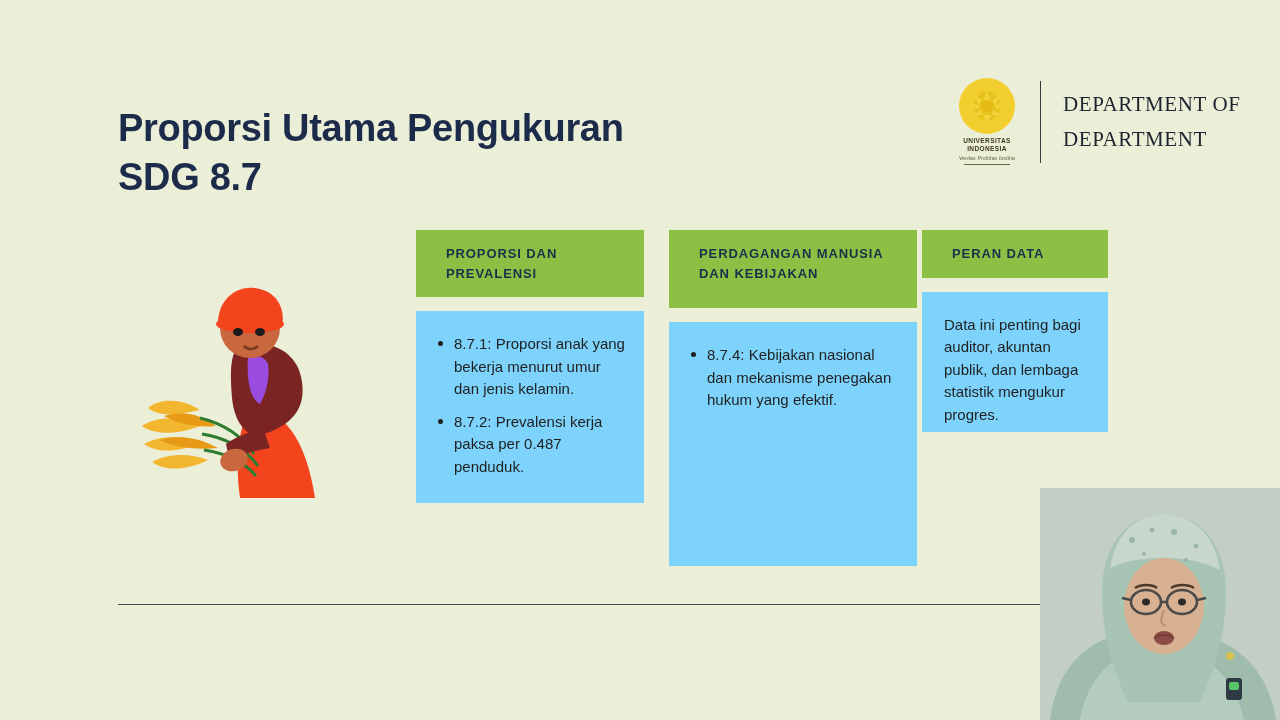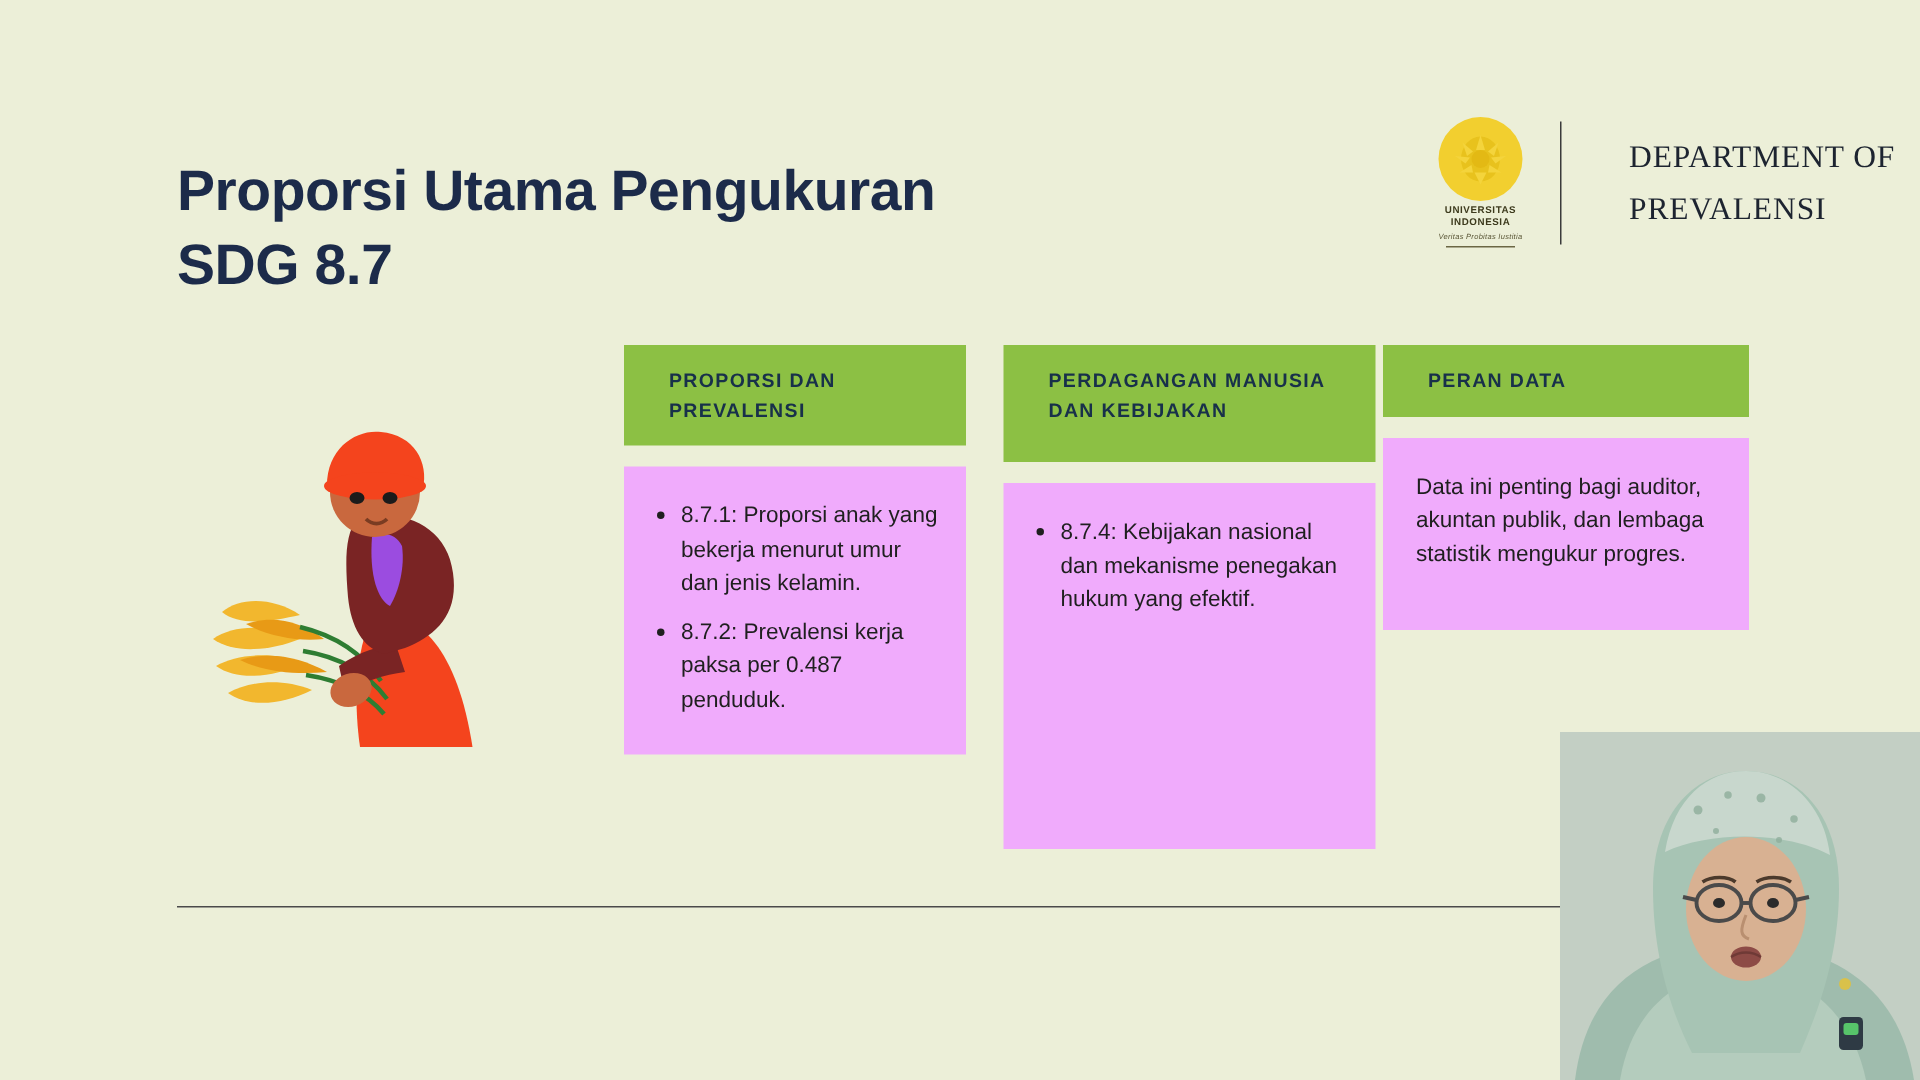--- a/index.html
+++ b/index.html
@@ -83,58 +83,57 @@
     height: 82px;
     background: #3a3a3a;
     margin: 0 22px 0 12px;
   }
   #dept-text {
     font-family: "Liberation Serif", serif;
     color: #1d2430;
     font-size: 21px;
     line-height: 1.65;
     letter-spacing: 0.6px;
-    margin-left: 23px;
   }
 
   
   #illustration {
     position: absolute;
     left: 130px;
     top: 258px;
     width: 250px;
     height: 250px;
   }
 
   
   .column { position: absolute; }
   #col-1 { left: 416px; top: 230px; width: 228px; }
   #col-2 { left: 669px; top: 230px; width: 248px; }
-  #col-3 { left: 922px; top: 230px; width: 244px; }
+  #col-3 { left: 922px; top: 230px; width: 186px; }
 
   .col-header {
     background: #8cc044;
     color: #18304a;
     font-size: 13px;
     font-weight: bold;
     letter-spacing: 0.9px;
     line-height: 1.5;
     padding: 14px 16px 14px 30px;
     min-height: 56px;
     display: flex;
     align-items: center;
   }
   #col-1 .col-header { min-height: 58px; }
   #col-2 .col-header { min-height: 78px; align-items: flex-start; }
   #col-3 .col-header { min-height: 44px; }
 
   .col-body {
-    background: #f0abfc;
+    background: #7dd3fc;
     margin-top: 14px;
-    padding: 22px 18px 22px 18px;
+    padding: 22px 18px 6px 18px;
     color: #1f1f1f;
     font-size: 15px;
     line-height: 1.5;
   }
   #col-1 .col-body { min-height: 192px; }
   #col-2 .col-body { min-height: 244px; }
   #col-3 .col-body { min-height: 128px; padding-left: 22px; }
 
   .col-body ul { list-style: none; }
   .col-body li {
@@ -213,21 +212,21 @@
       <div class="ui-text">
         <span>UNIVERSITAS</span><br>
         <span>INDONESIA</span>
       </div>
       <div class="ui-motto">Veritas Probitas Iustitia</div>
       <div class="ui-rule"></div>
     </div>
     <div id="logo-divider"></div>
     <div id="dept-text">
       <div>DEPARTMENT OF</div>
-      <div>PREVALENSI</div>
+      <div>DEPARTMENT</div>
     </div>
   </div>
 
   <div id="illustration">
     <svg width="250" height="250" viewBox="0 0 250 250" aria-hidden="true">
 
       <path d="M120 150 C150 150 175 175 185 240 L110 240 C105 205 108 170 120 150 Z" fill="#f4441d"></path>
 
       <g fill="#f2b72e">
         <path d="M18 150 C30 140 52 140 70 152 C52 156 30 160 18 150 Z"></path>

